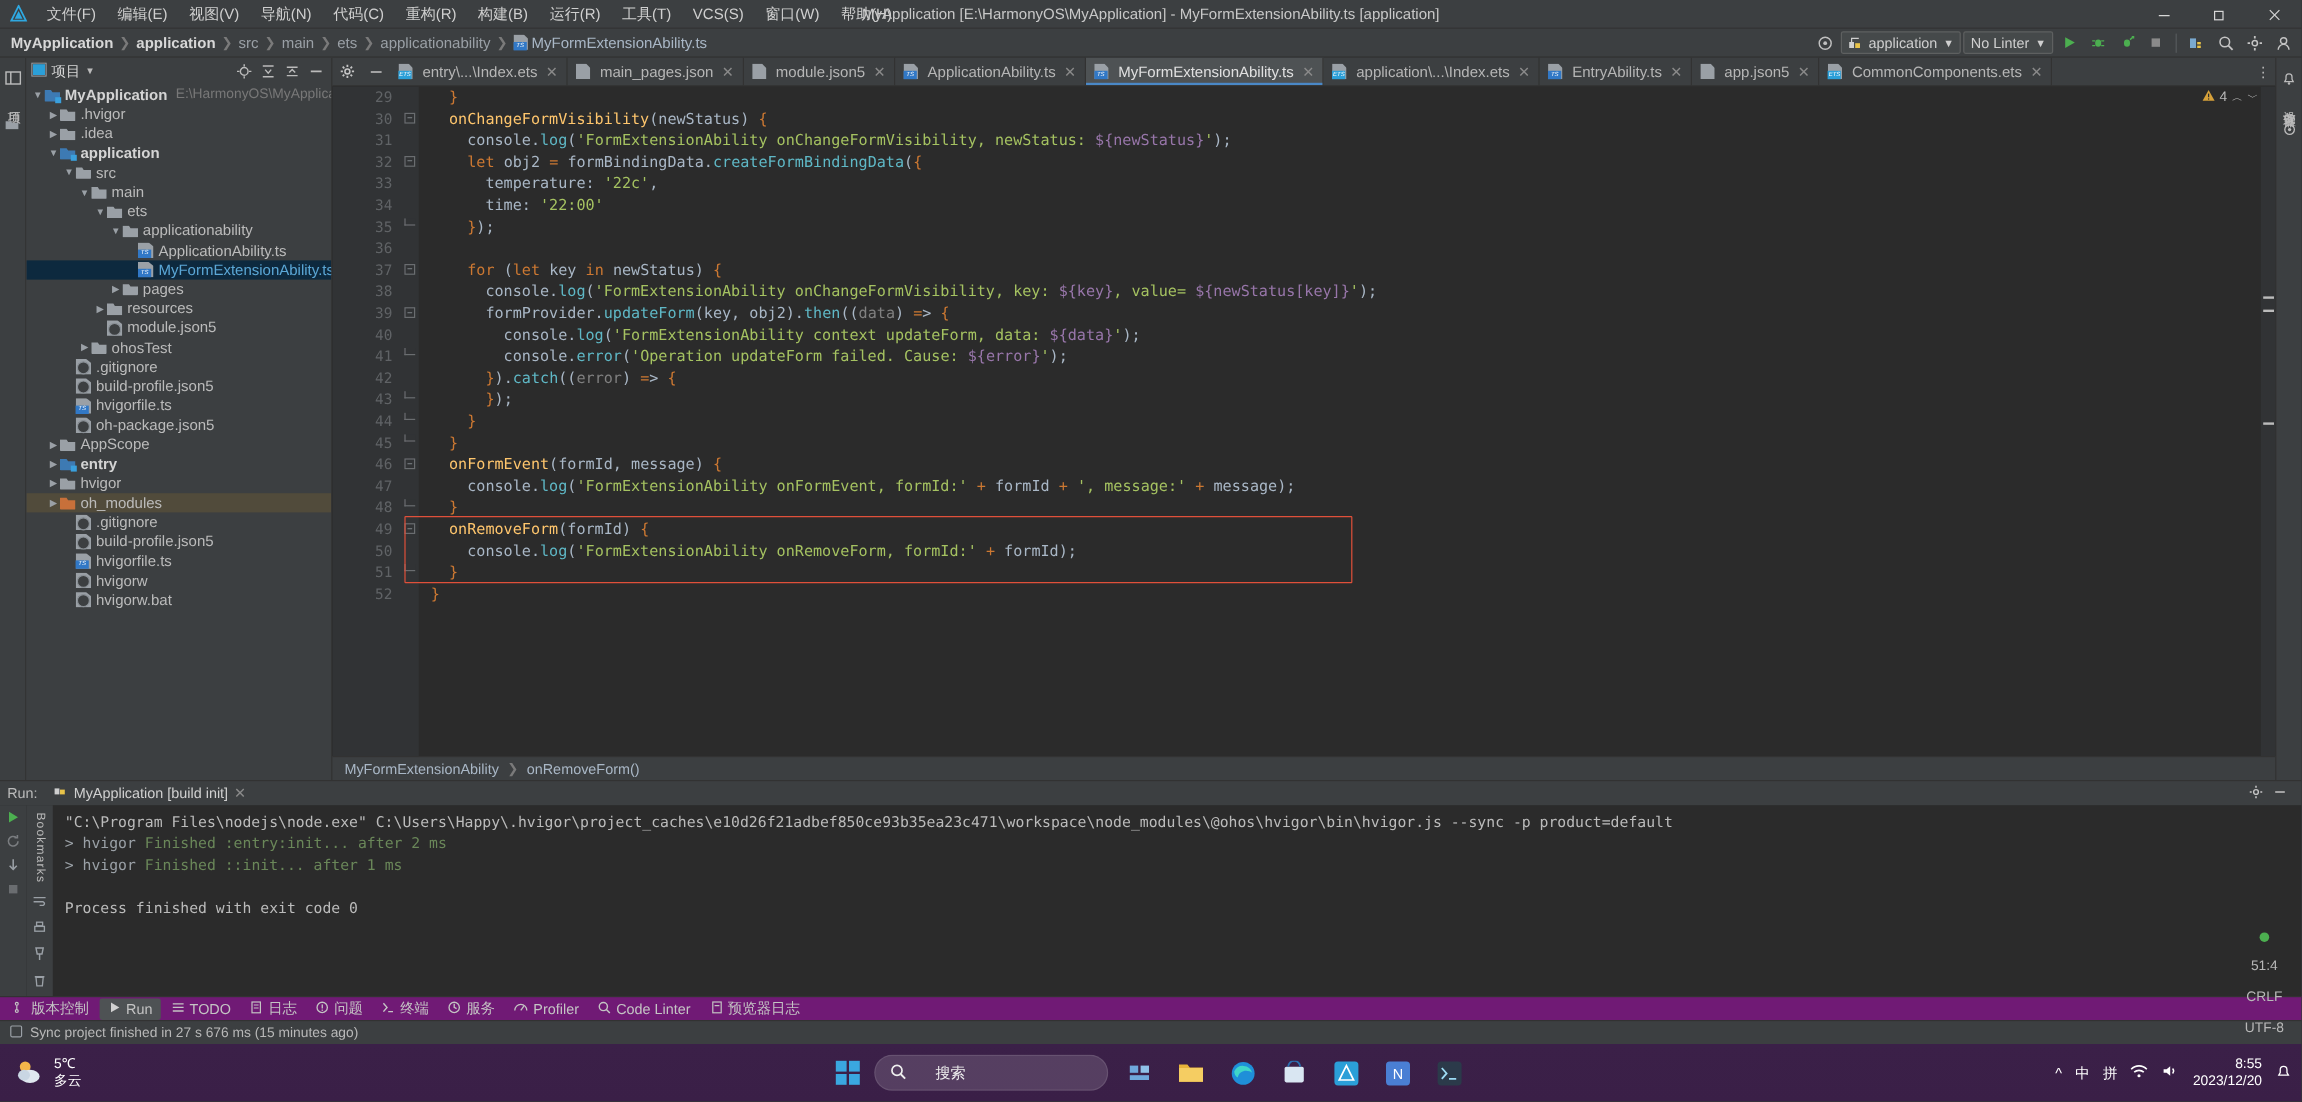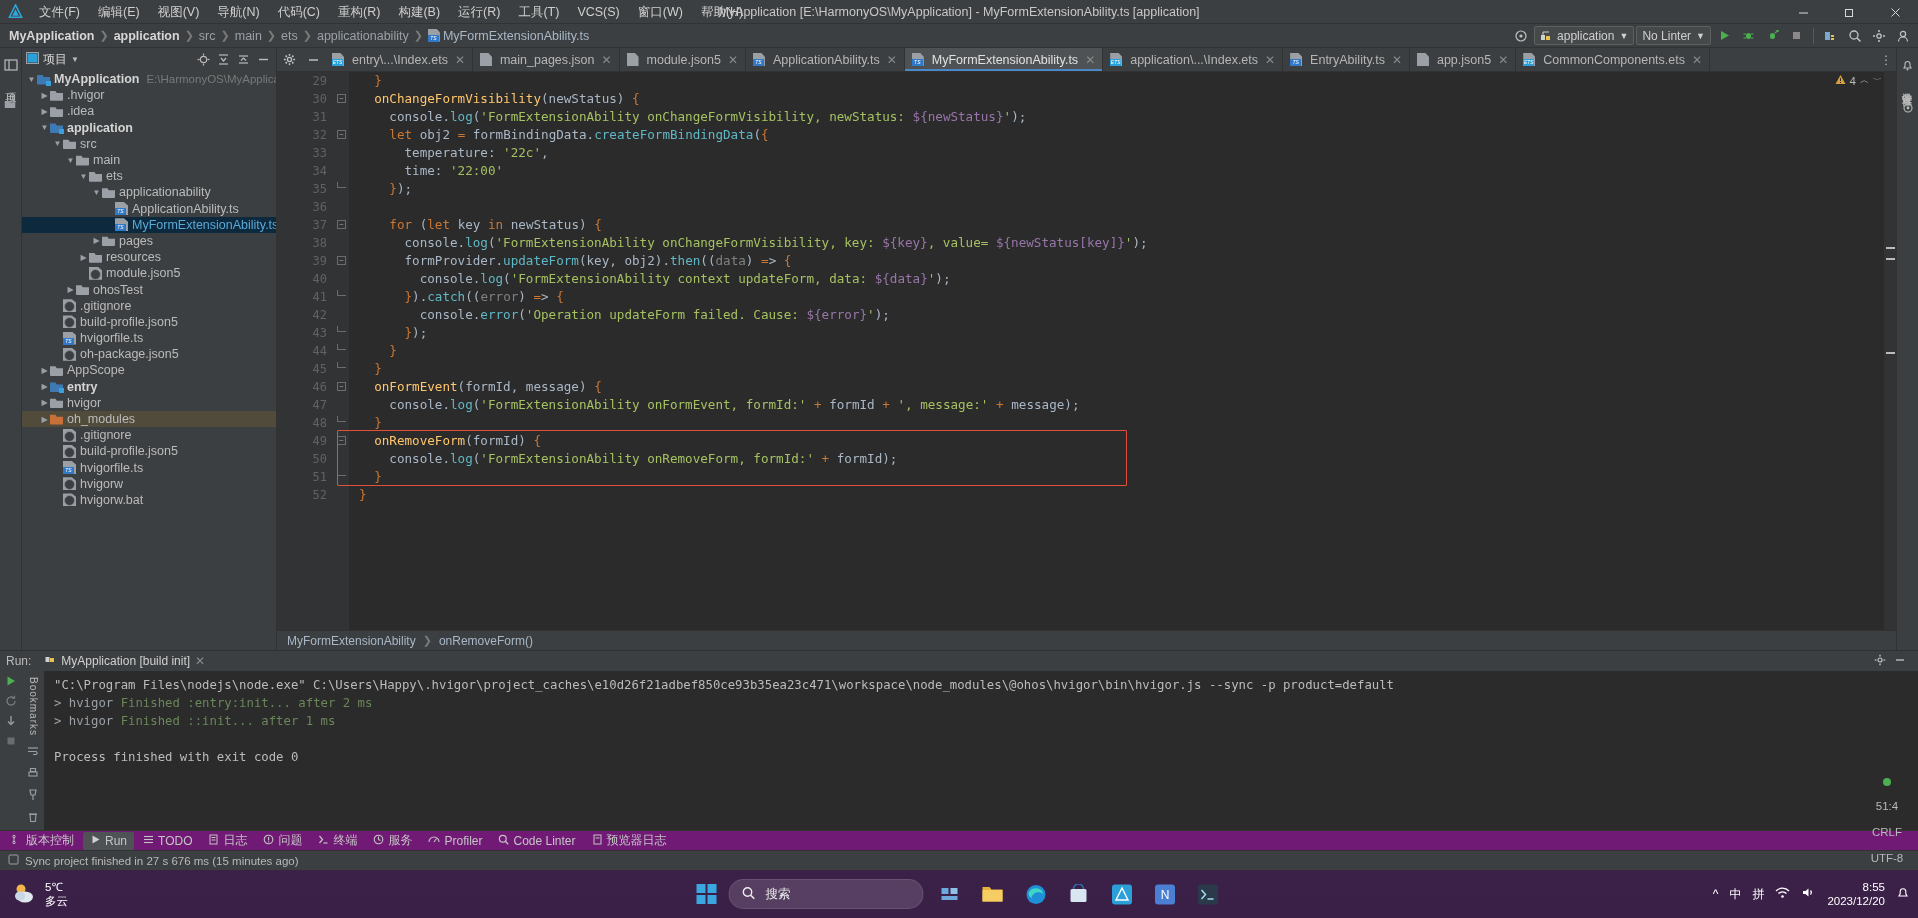--- a/index.html
+++ b/index.html
@@ -186,21 +186,21 @@
   .taskbar {
     height:48px; flex:0 0 48px; background:linear-gradient(180deg,#3b2048,#3a1f47);
     display:flex; align-items:center; position:relative; color:#fff;
   }
   .weather { display:flex; align-items:center; gap:7px; padding-left:12px; }
   .weather .txt { font-size:11.5px; line-height:14px; }
   .tb-center { position:absolute; left:50%; transform:translateX(-50%); display:flex; align-items:center; gap:9px;}
   .start { width:26px; height:26px; display:flex; align-items:center; justify-content:center;}
   .searchbox {
     width:195px; height:30px; border-radius:15px; background:rgba(255,255,255,0.14);
-    display:flex; align-items:center; gap:10px; padding:0 12px; font-size:12.5px; color:#efefef;
+    display:flex; align-items:center; gap:24px; padding:0 12px; font-size:12.5px; color:#efefef;
     border:1px solid rgba(255,255,255,0.10);
   }
   .tb-app { width:34px; height:34px; display:flex; align-items:center; justify-content:center; border-radius:5px;}
   .tray { position:absolute; right:8px; display:flex; align-items:center; gap:11px; font-size:12px;}
   .clock { font-size:11.5px; line-height:14px; text-align:right;}
 </style>
 </head>
 <body>
 
 <div class="app">
@@ -774,22 +774,22 @@
             <div class="cline">    <span class="ident">console</span><span class="punc">.</span><span class="method">log</span><span class="punc">(</span><span class="str">'FormExtensionAbility onChangeFormVisibility, newStatus: </span><span class="tmpl">${newStatus}</span><span class="str">'</span><span class="punc">)</span><span class="punc">;</span></div>
             <div class="cline">    <span class="kw">let</span> <span class="ident">obj2</span> <span class="br1">=</span> <span class="ident">formBindingData</span><span class="punc">.</span><span class="method">createFormBindingData</span><span class="punc">(</span><span class="br1">{</span></div>
             <div class="cline">      <span class="ident">temperature</span>: <span class="str">'22c'</span><span class="punc">,</span></div>
             <div class="cline">      <span class="ident">time</span>: <span class="str">'22:00'</span></div>
             <div class="cline">    <span class="br1">}</span><span class="punc">)</span><span class="punc">;</span></div>
             <div class="cline">&nbsp;</div>
             <div class="cline">    <span class="kw">for</span> <span class="punc">(</span><span class="kw">let</span> <span class="ident">key</span> <span class="kw">in</span> <span class="ident">newStatus</span><span class="punc">)</span> <span class="br1">{</span></div>
             <div class="cline">      <span class="ident">console</span><span class="punc">.</span><span class="method">log</span><span class="punc">(</span><span class="str">'FormExtensionAbility onChangeFormVisibility, key: </span><span class="tmpl">${key}</span><span class="str">, value= </span><span class="tmpl">${newStatus[key]}</span><span class="str">'</span><span class="punc">)</span><span class="punc">;</span></div>
             <div class="cline">      <span class="ident">formProvider</span><span class="punc">.</span><span class="method">updateForm</span><span class="punc">(</span><span class="ident">key</span><span class="punc">,</span> <span class="ident">obj2</span><span class="punc">)</span><span class="punc">.</span><span class="method">then</span><span class="punc">(</span><span class="punc">(</span><span class="dim">data</span><span class="punc">)</span> <span class="br1">=</span><span class="punc">&gt;</span> <span class="br1">{</span></div>
             <div class="cline">        <span class="ident">console</span><span class="punc">.</span><span class="method">log</span><span class="punc">(</span><span class="str">'FormExtensionAbility context updateForm, data: </span><span class="tmpl">${data}</span><span class="str">'</span><span class="punc">)</span><span class="punc">;</span></div>
+            <div class="cline">        <span class="ident">console</span><span class="punc">.</span><span class="method">error</span><span class="punc">(</span><span class="str">'Operation updateForm failed. Cause: </span><span class="tmpl">${error}</span><span class="str">'</span><span class="punc">)</span><span class="punc">;</span></div>
             <div class="cline">      <span class="br1">}</span><span class="punc">)</span><span class="punc">.</span><span class="method">catch</span><span class="punc">(</span><span class="punc">(</span><span class="dim">error</span><span class="punc">)</span> <span class="br1">=</span><span class="punc">&gt;</span> <span class="br1">{</span></div>
-            <div class="cline">        <span class="ident">console</span><span class="punc">.</span><span class="method">error</span><span class="punc">(</span><span class="str">'Operation updateForm failed. Cause: </span><span class="tmpl">${error}</span><span class="str">'</span><span class="punc">)</span><span class="punc">;</span></div>
             <div class="cline">      <span class="br1">}</span><span class="punc">)</span><span class="punc">;</span></div>
             <div class="cline">    <span class="br1">}</span></div>
             <div class="cline">  <span class="br1">}</span></div>
             <div class="cline">  <span class="fn">onFormEvent</span><span class="punc">(</span><span class="ident">formId</span><span class="punc">,</span> <span class="ident">message</span><span class="punc">)</span> <span class="br1">{</span></div>
             <div class="cline">    <span class="ident">console</span><span class="punc">.</span><span class="method">log</span><span class="punc">(</span><span class="str">'FormExtensionAbility onFormEvent, formId:'</span> <span class="br1">+</span> <span class="ident">formId</span> <span class="br1">+</span> <span class="str">', message:'</span> <span class="br1">+</span> <span class="ident">message</span><span class="punc">)</span><span class="punc">;</span></div>
             <div class="cline">  <span class="br1">}</span></div>
             <div class="cline">  <span class="fn">onRemoveForm</span><span class="punc">(</span><span class="ident">formId</span><span class="punc">)</span> <span class="br1">{</span></div>
             <div class="cline">    <span class="ident">console</span><span class="punc">.</span><span class="method">log</span><span class="punc">(</span><span class="str">'FormExtensionAbility onRemoveForm, formId:'</span> <span class="br1">+</span> <span class="ident">formId</span><span class="punc">)</span><span class="punc">;</span></div>
             <div class="cline">  <span class="br1">}</span></div>
             <div class="cline"><span class="br1">}</span></div>

